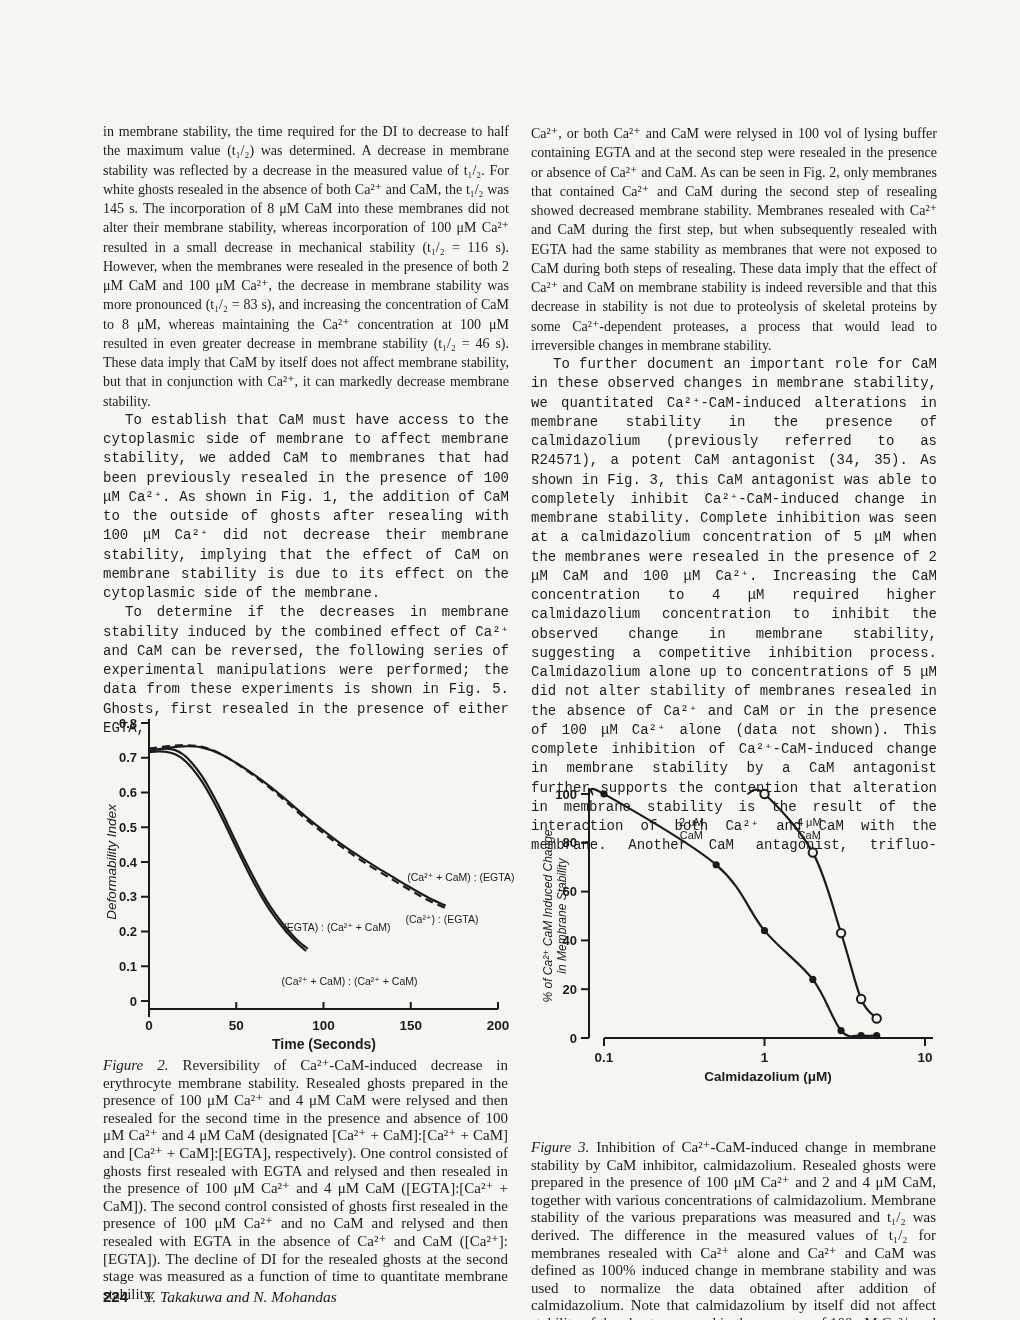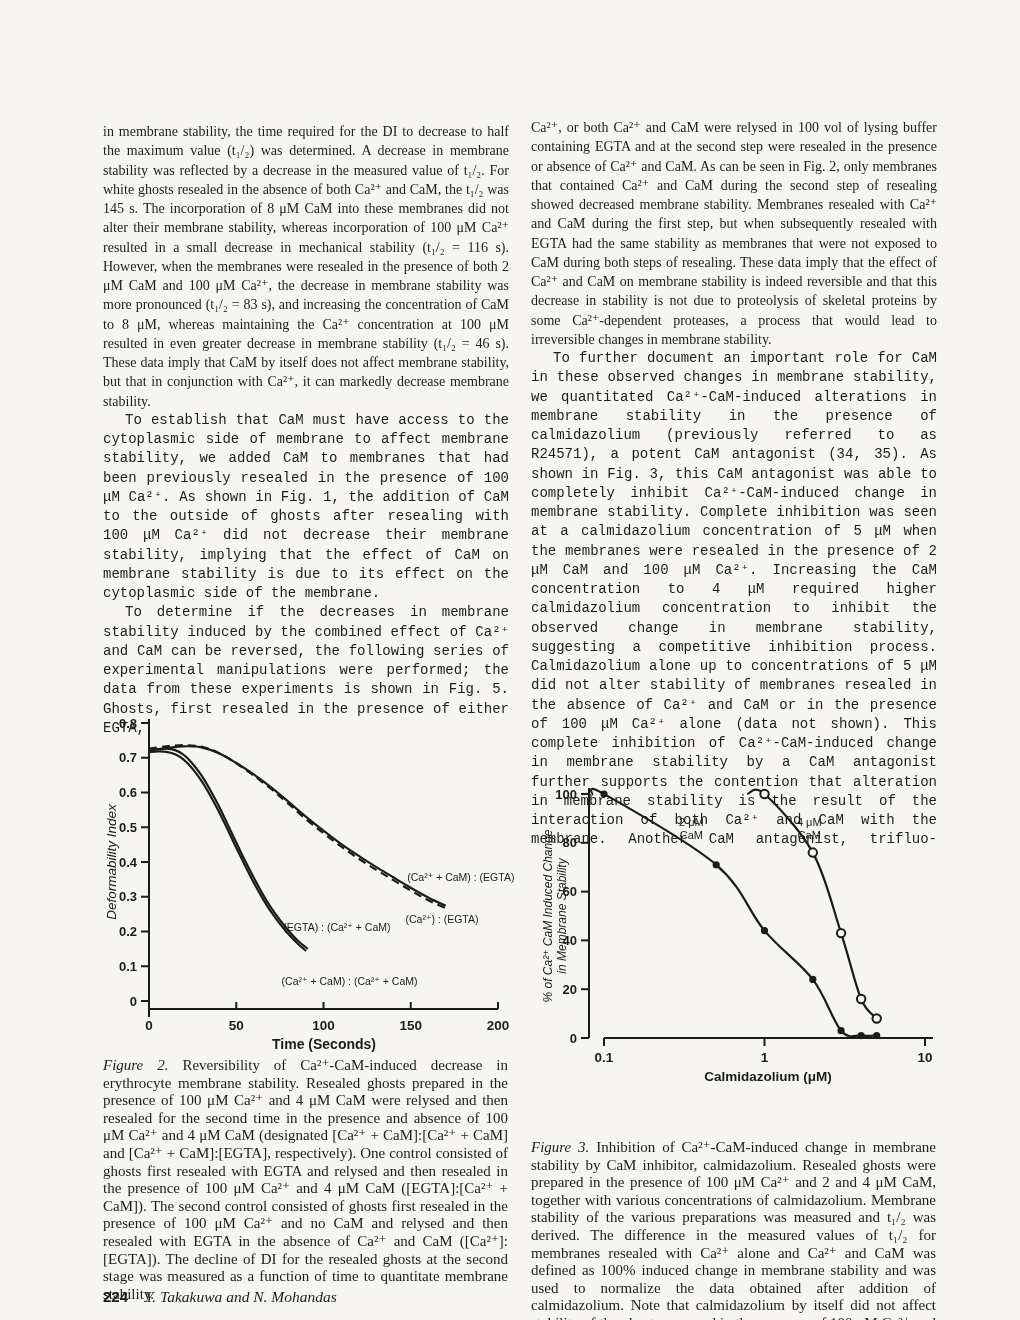--- a/index.html
+++ b/index.html
@@ -21,21 +21,21 @@
 <body>
 
 <div id="page">
 
   <div class="col" style="left:103px;top:105px;">
     <p>in membrane stability, the time required for the DI to decrease to half the maximum value (t₁/₂) was determined. A decrease in membrane stability was reflected by a decrease in the measured value of t₁/₂. For white ghosts resealed in the absence of both Ca²⁺ and CaM, the t₁/₂ was 145 s. The incorporation of 8 μM CaM into these membranes did not alter their membrane stability, whereas incorporation of 100 μM Ca²⁺ resulted in a small decrease in mechanical stability (t₁/₂ = 116 s). However, when the membranes were resealed in the presence of both 2 μM CaM and 100 μM Ca²⁺, the decrease in membrane stability was more pronounced (t₁/₂ = 83 s), and increasing the concentration of CaM to 8 μM, whereas maintaining the Ca²⁺ concentration at 100 μM resulted in even greater decrease in membrane stability (t₁/₂ = 46 s). These data imply that CaM by itself does not affect membrane stability, but that in conjunction with Ca²⁺, it can markedly decrease membrane stability.</p>
     <p class="indent">To establish that CaM must have access to the cytoplasmic side of membrane to affect membrane stability, we added CaM to membranes that had been previously resealed in the presence of 100 μM Ca²⁺. As shown in Fig. 1, the addition of CaM to the outside of ghosts after resealing with 100 μM Ca²⁺ did not decrease their membrane stability, implying that the effect of CaM on membrane stability is due to its effect on the cytoplasmic side of the membrane.</p>
     <p class="indent cont">To determine if the decreases in membrane stability induced by the combined effect of Ca²⁺ and CaM can be reversed, the following series of experimental manipulations were performed; the data from these experiments is shown in Fig. 5. Ghosts, first resealed in the presence of either EGTA,</p>
   </div>
 
-  <div class="col" style="left:531px;top:101px;">
+  <div class="col" style="left:531px;top:107px;">
     <p>Ca²⁺, or both Ca²⁺ and CaM were relysed in 100 vol of lysing buffer containing EGTA and at the second step were resealed in the presence or absence of Ca²⁺ and CaM. As can be seen in Fig. 2, only membranes that contained Ca²⁺ and CaM during the second step of resealing showed decreased membrane stability. Membranes resealed with Ca²⁺ and CaM during the first step, but when subsequently resealed with EGTA had the same stability as membranes that were not exposed to CaM during both steps of resealing. These data imply that the effect of Ca²⁺ and CaM on membrane stability is indeed reversible and that this decrease in stability is not due to proteolysis of skeletal proteins by some Ca²⁺-dependent proteases, a process that would lead to irreversible changes in membrane stability.</p>
     <p class="indent cont">To further document an important role for CaM in these observed changes in membrane stability, we quantitated Ca²⁺-CaM-induced alterations in membrane stability in the presence of calmidazolium (previously referred to as R24571), a potent CaM antagonist (34, 35). As shown in Fig. 3, this CaM antagonist was able to completely inhibit Ca²⁺-CaM-induced change in membrane stability. Complete inhibition was seen at a calmidazolium concentration of 5 μM when the membranes were resealed in the presence of 2 μM CaM and 100 μM Ca²⁺. Increasing the CaM concentration to 4 μM required higher calmidazolium concentration to inhibit the observed change in membrane stability, suggesting a competitive inhibition process. Calmidazolium alone up to concentrations of 5 μM did not alter stability of membranes resealed in the absence of Ca²⁺ and CaM or in the presence of 100 μM Ca²⁺ alone (data not shown). This complete inhibition of Ca²⁺-CaM-induced change in membrane stability by a CaM antagonist further supports the contention that alteration in membrane stability is the result of the interaction of both Ca²⁺ and CaM with the membrane. Another CaM antagonist, trifluo-</p>
   </div>
 
   <svg id="fig2-svg" class="chart" style="left:100px;top:712px;" width="420" height="345">
       <line x1="49" y1="7" x2="49" y2="297" stroke="#1b1b1b" stroke-width="2"></line>
       <line x1="49" y1="297" x2="398" y2="297" stroke="#1b1b1b" stroke-width="2"></line>
       <line x1="41" y1="289" x2="49" y2="289" stroke="#1b1b1b" stroke-width="2"></line>
       <text x="37" y="293.5" fill="#1b1b1b" font-family="&quot;Liberation Sans&quot;,&quot;DejaVu Sans&quot;,sans-serif" font-size="13" font-weight="700" text-anchor="end">0</text>
       <line x1="41" y1="254.25" x2="49" y2="254.25" stroke="#1b1b1b" stroke-width="2"></line>

